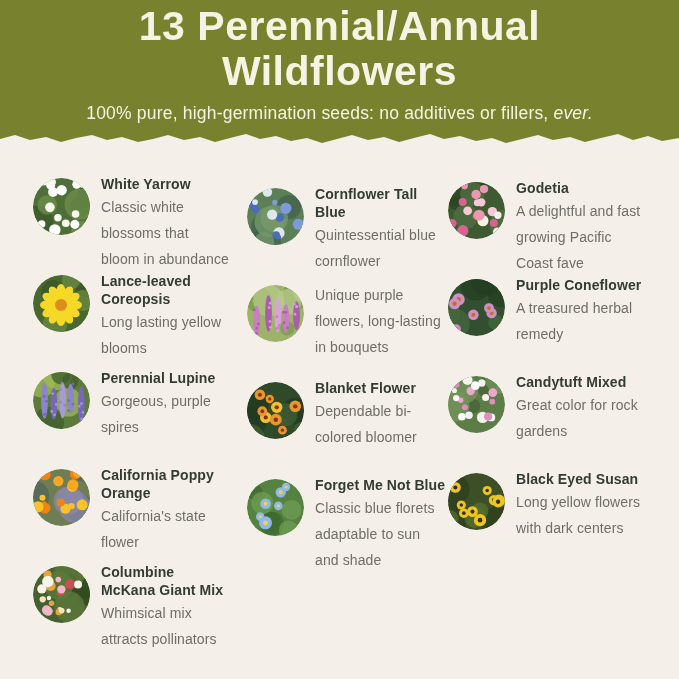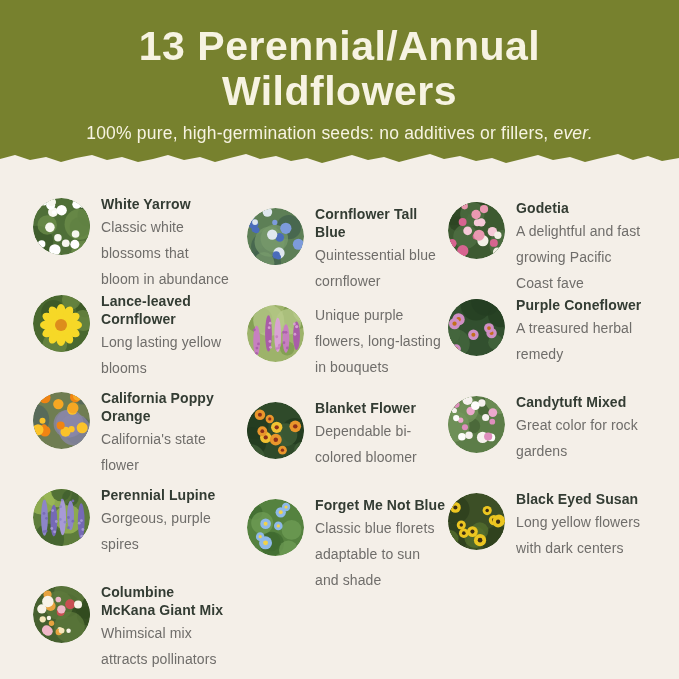--- a/index.html
+++ b/index.html
@@ -6,21 +6,21 @@
     --header-bg:#77812e;
     --header-text:#f7f3e2;
     --page-bg:#f4efe8;
     --name-text:#333c33;
     --description-text:#6f6d6a;
   }
   *{margin:0;padding:0;box-sizing:border-box;}
   html,body{background:#fff;}
   body{font-family:"Liberation Sans","DejaVu Sans",sans-serif;}
   .page{width:679px;height:679px;background:var(--page-bg);overflow:hidden;position:relative;}
-  header{background:var(--header-bg);padding:24px 10px 6px;text-align:center;}
+  header{background:var(--header-bg);padding:4px 10px 6px;text-align:center;}
   .title{color:var(--header-text);font-size:41px;line-height:1.1;font-weight:bold;letter-spacing:.5px;}
   .title span{display:block;}
   .subtitle{color:var(--header-text);font-size:17.5px;margin-top:9px;letter-spacing:.2px;}
   .subtitle em{font-style:italic;}
   .torn{display:block;margin-top:-1px;}
   .grid{display:grid;grid-template-columns:214px 201px 1fr;padding:30px 8px 0 33px;}
   .col{display:flex;flex-direction:column;}
   .col--mid{padding-top:10px;}
   .col--right{padding-top:4px;}
   .entry{display:flex;gap:11px;min-height:97px;align-items:flex-start;}
@@ -119,63 +119,23 @@
                 <ellipse cx="27.999999999999996" cy="16" rx="7" ry="4.5" fill="#f6d827" transform="rotate(270 27.999999999999996 16)"></ellipse>
                 <ellipse cx="35" cy="17.87564434701786" rx="7" ry="4.5" fill="#f6d827" transform="rotate(300.00000000000006 35 17.87564434701786)"></ellipse>
                 <ellipse cx="40.12435565298214" cy="22.999999999999993" rx="7" ry="4.5" fill="#f6d827" transform="rotate(329.99999999999994 40.12435565298214 22.999999999999993)"></ellipse>
                 <circle cx="28" cy="30" r="11" fill="#f6d827"></circle>
                 <circle cx="28" cy="30" r="6" fill="#dd8d1c"></circle>
               </g>
             </svg>
           </div>
         <div class="txt">
           <div class="name">Lance-leaved
-Cornflower</div>
+Coreopsis</div>
           <div class="desc">Long lasting yellow
 blooms</div>
-        </div>
-      </div>
-      <div class="entry">
-        <div class="photo">
-            <svg width="57" height="57" viewBox="0 0 57 57">
-              <defs>
-                <clipPath id="cp2">
-                  <circle cx="28.5" cy="28.5" r="28.5"></circle>
-                </clipPath>
-              </defs>
-              <g clip-path="url(#cp2)">
-                <rect x="0" y="0" width="57" height="57" fill="#6f7d52"></rect>
-                <circle cx="49.6490661255084" cy="5.145075086737052" r="7.458754183724523" fill="#50645e" opacity="0.75"></circle>
-                <circle cx="0.5063126790337265" cy="27.455909566255286" r="15.74828291288577" fill="#50645e" opacity="0.75"></circle>
-                <circle cx="45.75651633320376" cy="38.74280740460381" r="14.202743380563334" fill="#50645e" opacity="0.75"></circle>
-                <circle cx="34.3722205592785" cy="31.76466764928773" r="13.786882320651785" fill="#8a87a8" opacity="0.75"></circle>
-                <circle cx="36.63318195194006" cy="31.490532137453556" r="13.946820350829512" fill="#8a87a8" opacity="0.75"></circle>
-                <circle cx="41.5507715579588" cy="37.874888935592026" r="15.824248063610867" fill="#8a87a8" opacity="0.75"></circle>
-                <circle cx="49.17150088585913" cy="35.77476694458164" r="5.494427933171392" fill="#fbc32a"></circle>
-                <circle cx="11.011213925667107" cy="35.14736022334546" r="2.8890231939032676" fill="#f08413"></circle>
-                <circle cx="39.33388071763329" cy="17.507167730713263" r="5.197677266225218" fill="#fbc32a"></circle>
-                <circle cx="42.324970619985834" cy="4.916296675102785" r="5.378478365112096" fill="#f08413"></circle>
-                <circle cx="11.79081613663584" cy="5.586024385411292" r="5.732194456830621" fill="#f08413"></circle>
-                <circle cx="38.51505741011351" cy="37.18746318295598" r="3.146097311656922" fill="#fbc32a"></circle>
-                <circle cx="32.48029131768271" cy="39.790210011880845" r="4.999530697148293" fill="#fbc32a"></circle>
-                <circle cx="12.002538454718888" cy="39.096103651914746" r="5.455557085201145" fill="#f08413"></circle>
-                <circle cx="39.95977206667885" cy="15.915219331393018" r="5.553185356035829" fill="#f7a723"></circle>
-                <circle cx="27.65864903619513" cy="33.50029060267843" r="4.036799843981862" fill="#f08413"></circle>
-                <circle cx="44.568676803959534" cy="4.201848406344652" r="4.459633941575885" fill="#f7a723"></circle>
-                <circle cx="9.492435690015554" cy="28.723081870935857" r="2.9928051965311173" fill="#fbc32a"></circle>
-                <circle cx="25.346289861248806" cy="12.12140667438507" r="5.1939134446904065" fill="#f7a723"></circle>
-                <circle cx="4.988104662625119" cy="37.76336154481396" r="5.523876949492842" fill="#fbc32a"></circle>
-              </g>
-            </svg>
-          </div>
-        <div class="txt">
-          <div class="name">California Poppy
-Orange</div>
-          <div class="desc">California's state
-flower</div>
         </div>
       </div>
       <div class="entry">
         <div class="photo">
             <svg width="57" height="57" viewBox="0 0 57 57">
               <defs>
                 <clipPath id="cp3">
                   <circle cx="28.5" cy="28.5" r="28.5"></circle>
                 </clipPath>
               </defs>
@@ -218,20 +178,60 @@
         <div class="txt">
           <div class="name">Perennial Lupine</div>
           <div class="desc">Gorgeous, purple
 spires</div>
         </div>
       </div>
       <div class="entry">
         <div class="photo">
             <svg width="57" height="57" viewBox="0 0 57 57">
               <defs>
+                <clipPath id="cp2">
+                  <circle cx="28.5" cy="28.5" r="28.5"></circle>
+                </clipPath>
+              </defs>
+              <g clip-path="url(#cp2)">
+                <rect x="0" y="0" width="57" height="57" fill="#6f7d52"></rect>
+                <circle cx="49.6490661255084" cy="5.145075086737052" r="7.458754183724523" fill="#50645e" opacity="0.75"></circle>
+                <circle cx="0.5063126790337265" cy="27.455909566255286" r="15.74828291288577" fill="#50645e" opacity="0.75"></circle>
+                <circle cx="45.75651633320376" cy="38.74280740460381" r="14.202743380563334" fill="#50645e" opacity="0.75"></circle>
+                <circle cx="34.3722205592785" cy="31.76466764928773" r="13.786882320651785" fill="#8a87a8" opacity="0.75"></circle>
+                <circle cx="36.63318195194006" cy="31.490532137453556" r="13.946820350829512" fill="#8a87a8" opacity="0.75"></circle>
+                <circle cx="41.5507715579588" cy="37.874888935592026" r="15.824248063610867" fill="#8a87a8" opacity="0.75"></circle>
+                <circle cx="49.17150088585913" cy="35.77476694458164" r="5.494427933171392" fill="#fbc32a"></circle>
+                <circle cx="11.011213925667107" cy="35.14736022334546" r="2.8890231939032676" fill="#f08413"></circle>
+                <circle cx="39.33388071763329" cy="17.507167730713263" r="5.197677266225218" fill="#fbc32a"></circle>
+                <circle cx="42.324970619985834" cy="4.916296675102785" r="5.378478365112096" fill="#f08413"></circle>
+                <circle cx="11.79081613663584" cy="5.586024385411292" r="5.732194456830621" fill="#f08413"></circle>
+                <circle cx="38.51505741011351" cy="37.18746318295598" r="3.146097311656922" fill="#fbc32a"></circle>
+                <circle cx="32.48029131768271" cy="39.790210011880845" r="4.999530697148293" fill="#fbc32a"></circle>
+                <circle cx="12.002538454718888" cy="39.096103651914746" r="5.455557085201145" fill="#f08413"></circle>
+                <circle cx="39.95977206667885" cy="15.915219331393018" r="5.553185356035829" fill="#f7a723"></circle>
+                <circle cx="27.65864903619513" cy="33.50029060267843" r="4.036799843981862" fill="#f08413"></circle>
+                <circle cx="44.568676803959534" cy="4.201848406344652" r="4.459633941575885" fill="#f7a723"></circle>
+                <circle cx="9.492435690015554" cy="28.723081870935857" r="2.9928051965311173" fill="#fbc32a"></circle>
+                <circle cx="25.346289861248806" cy="12.12140667438507" r="5.1939134446904065" fill="#f7a723"></circle>
+                <circle cx="4.988104662625119" cy="37.76336154481396" r="5.523876949492842" fill="#fbc32a"></circle>
+              </g>
+            </svg>
+          </div>
+        <div class="txt">
+          <div class="name">California Poppy
+Orange</div>
+          <div class="desc">California's state
+flower</div>
+        </div>
+      </div>
+      <div class="entry">
+        <div class="photo">
+            <svg width="57" height="57" viewBox="0 0 57 57">
+              <defs>
                 <clipPath id="cp4">
                   <circle cx="28.5" cy="28.5" r="28.5"></circle>
                 </clipPath>
               </defs>
               <g clip-path="url(#cp4)">
                 <rect x="0" y="0" width="57" height="57" fill="#46602f"></rect>
                 <circle cx="53.24022740358487" cy="29.869920707540587" r="9.458192034857348" fill="#32491f" opacity="0.75"></circle>
                 <circle cx="52.51062492700294" cy="22.714750729501247" r="10.058555375551805" fill="#32491f" opacity="0.75"></circle>
                 <circle cx="34.8401849786751" cy="19.447264378890395" r="11.478530586929992" fill="#32491f" opacity="0.75"></circle>
                 <circle cx="36.59161876165308" cy="7.349962956039235" r="15.578822254901752" fill="#5d7a3c" opacity="0.75"></circle>

